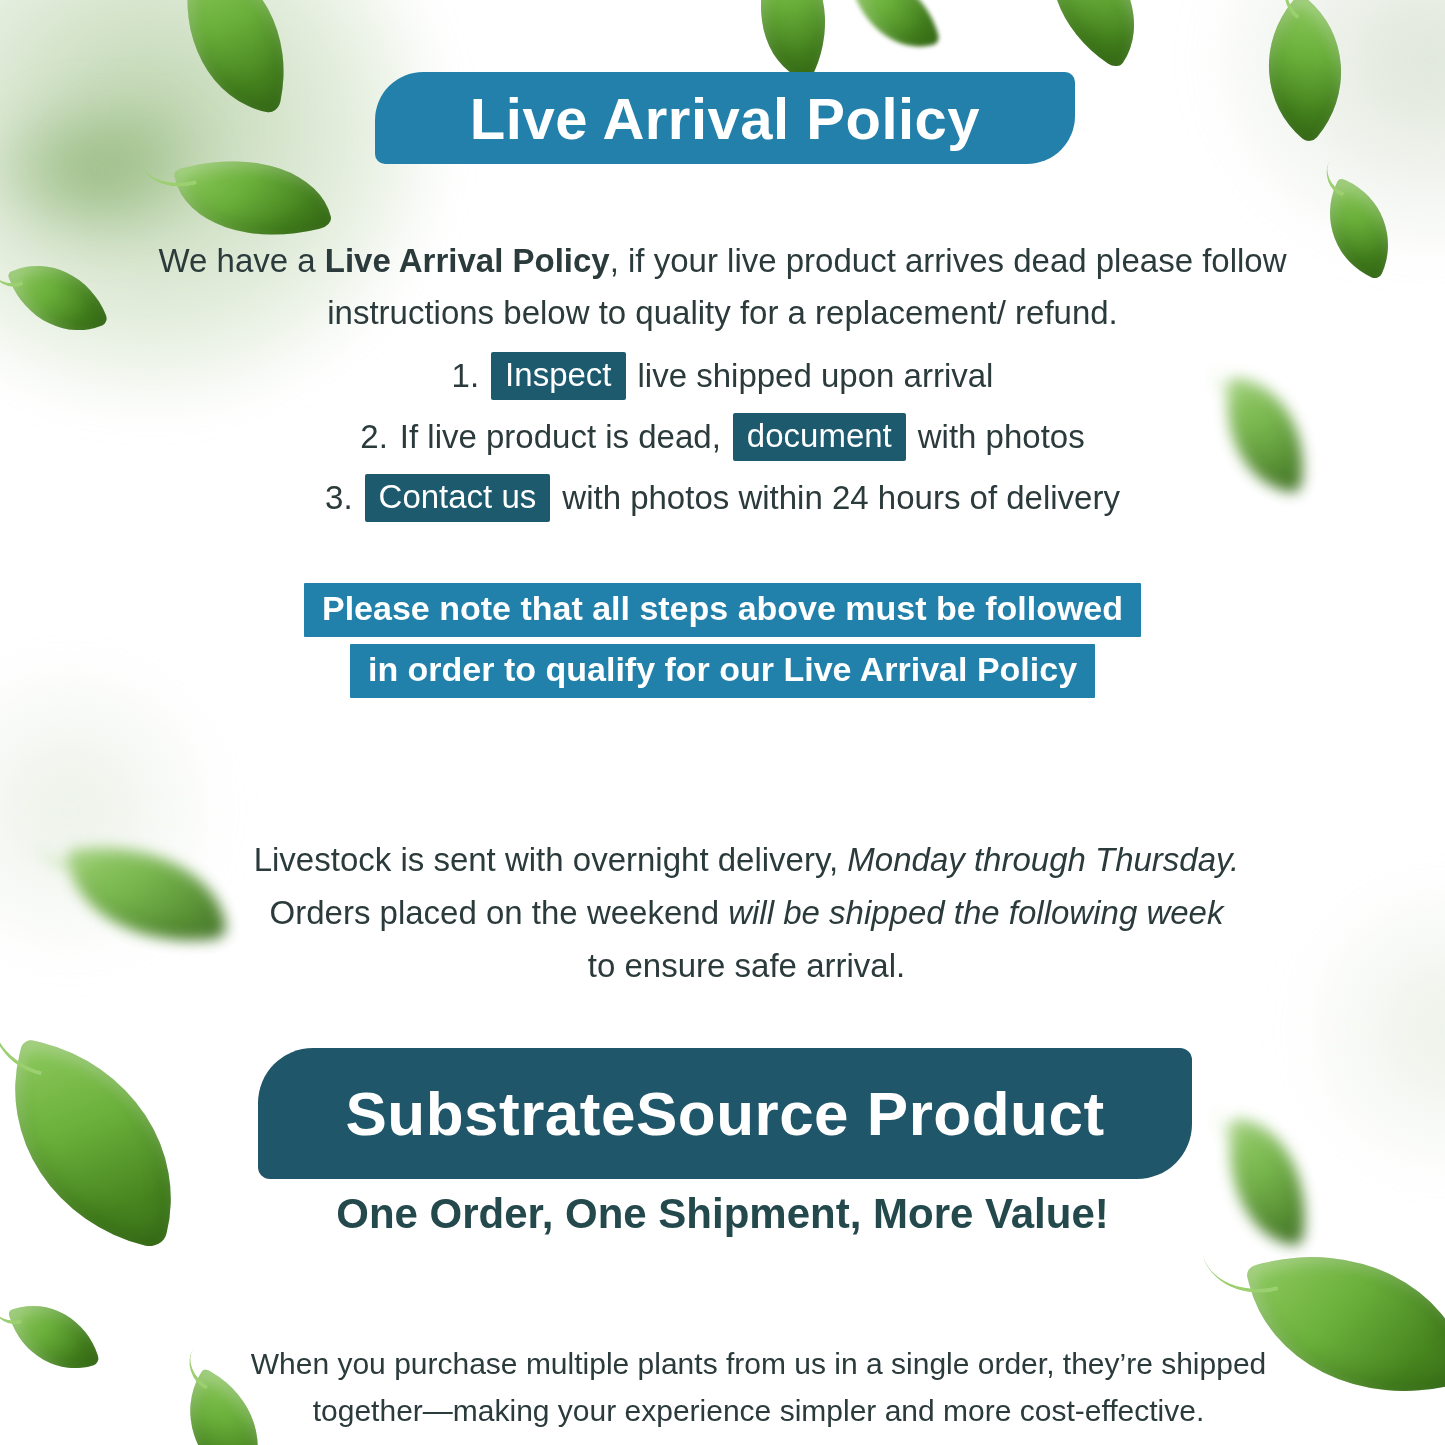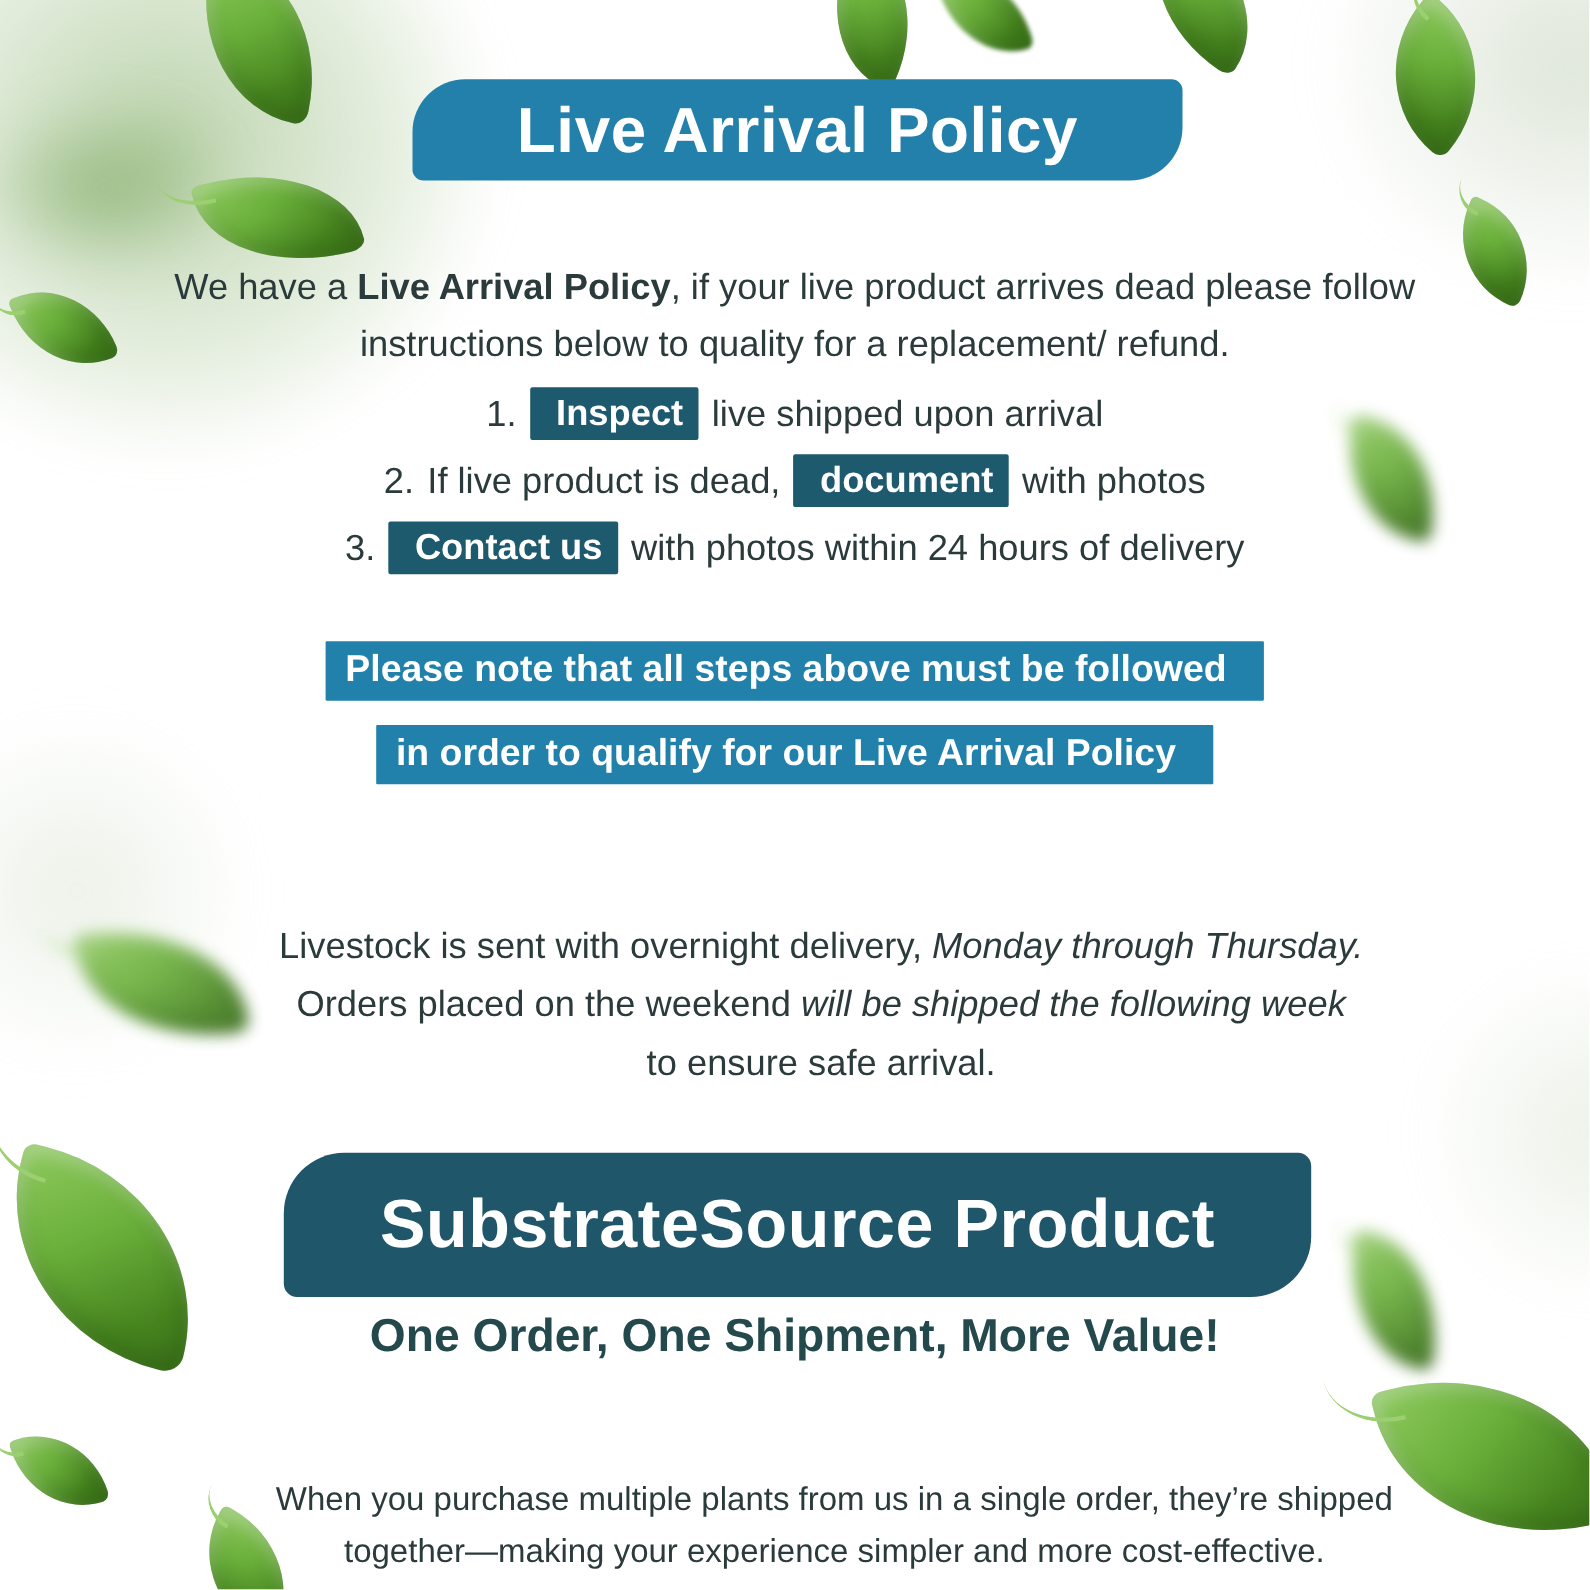--- a/index.html
+++ b/index.html
@@ -65,31 +65,31 @@
   .intro strong{font-weight:bold;}
 
   .steps{top:352px;}
   .step{
     display:flex;justify-content:center;align-items:center;
     font-size:33px;height:48px;margin-bottom:13px;
   }
   .step .num{margin-right:12px;}
   .step .pre{margin-right:12px;}
   .badge{
-    background:#1e5a6e;color:#ffffff;font-weight:bold;
-    padding:3px 14px 6px 24px;border-radius:2px;
+    background:#1e5a6e;color:#ffffff;font-weight:normal;
+    padding:3px 14px 6px 14px;border-radius:2px;
     display:inline-block;line-height:1.2;
   }
   .step .post{margin-left:12px;}
 
   .note{top:583px;}
   .note-line{
     display:inline-block;background:#2181ab;color:#ffffff;
     font-weight:bold;font-size:34px;line-height:1.2;
-    padding:5px 34px 8px 18px;margin-bottom:22px;border-radius:1px;
+    padding:5px 18px 8px 18px;margin-bottom:7px;border-radius:1px;
   }
   .note .row{display:block;}
 
   .shipping{top:800px;font-size:33px;line-height:53px;padding-left:24px;}
   .shipping em{font-style:italic;}
 
   .subheading{top:1190px;font-size:42px;font-weight:bold;color:#24494c;}
 
   .finalp{top:1310px;font-size:30px;line-height:47px;margin-left:36px;}
 </style>

